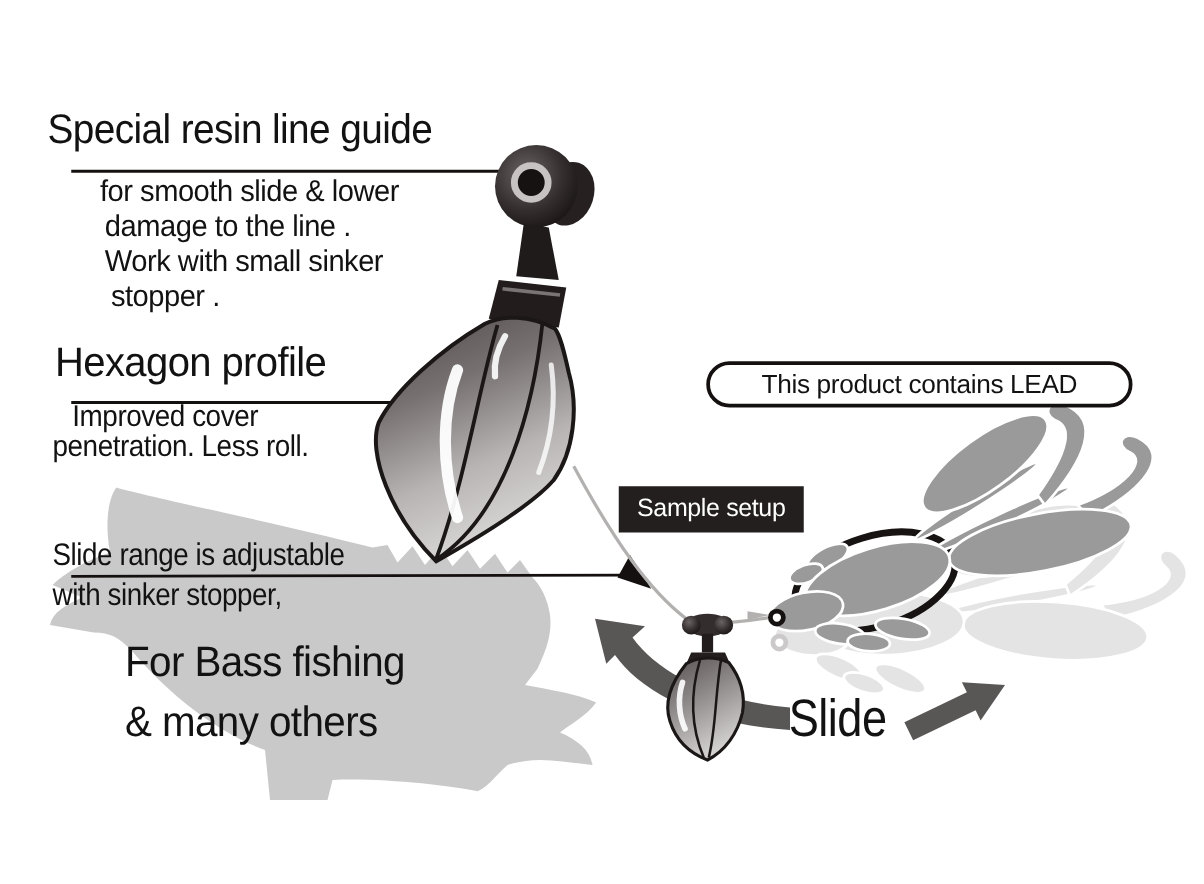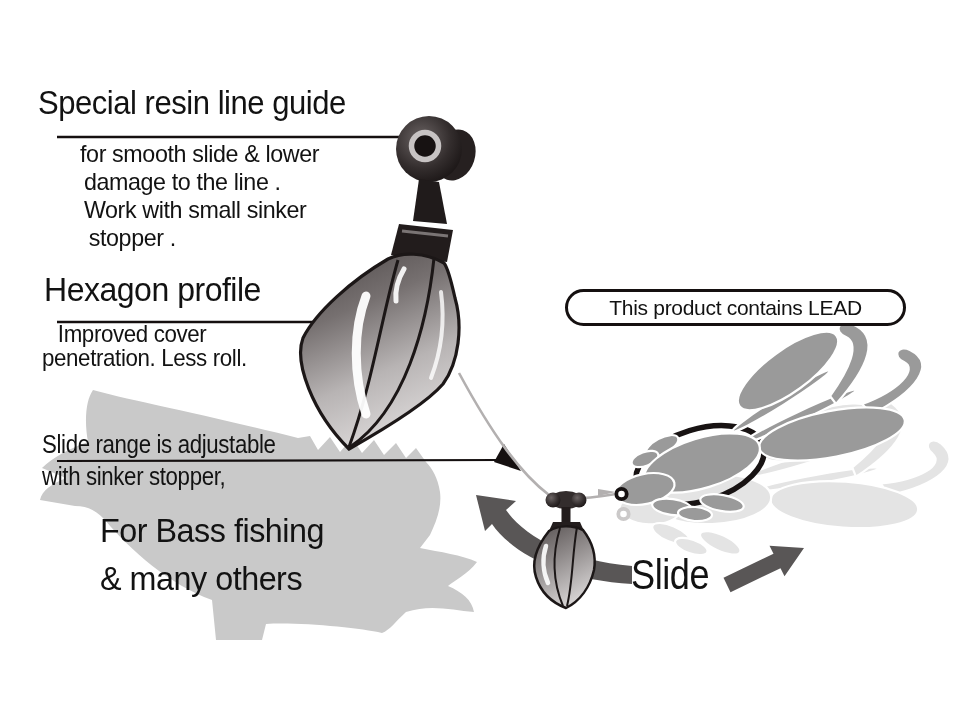--- a/index.html
+++ b/index.html
@@ -159,14 +159,15 @@
   </div>
 
   <div class="txt usage">
     <div>For Bass fishing</div>
     <div>&amp; many others</div>
   </div>
 
   <div class="txt slide-label">Slide</div>
 
   <div class="pill">This product contains LEAD</div>
+  <div class="sample">Sample setup</div>
 
 </div>
 
 </body></html>

